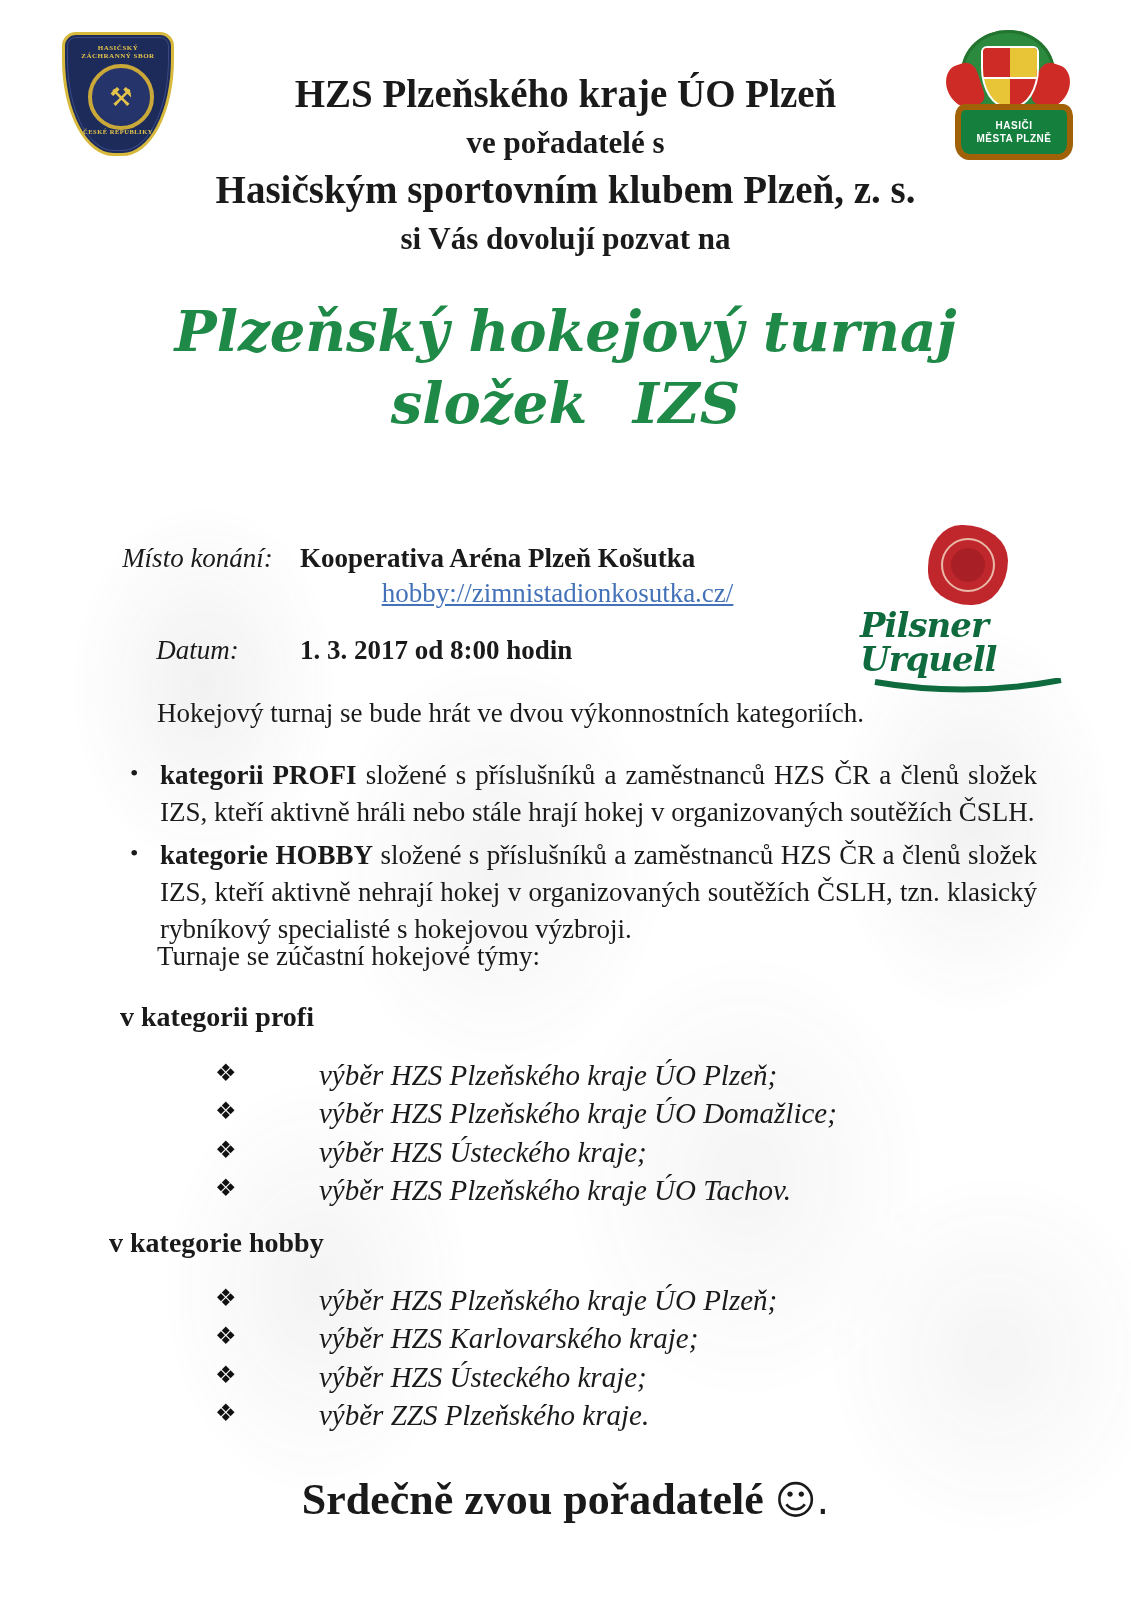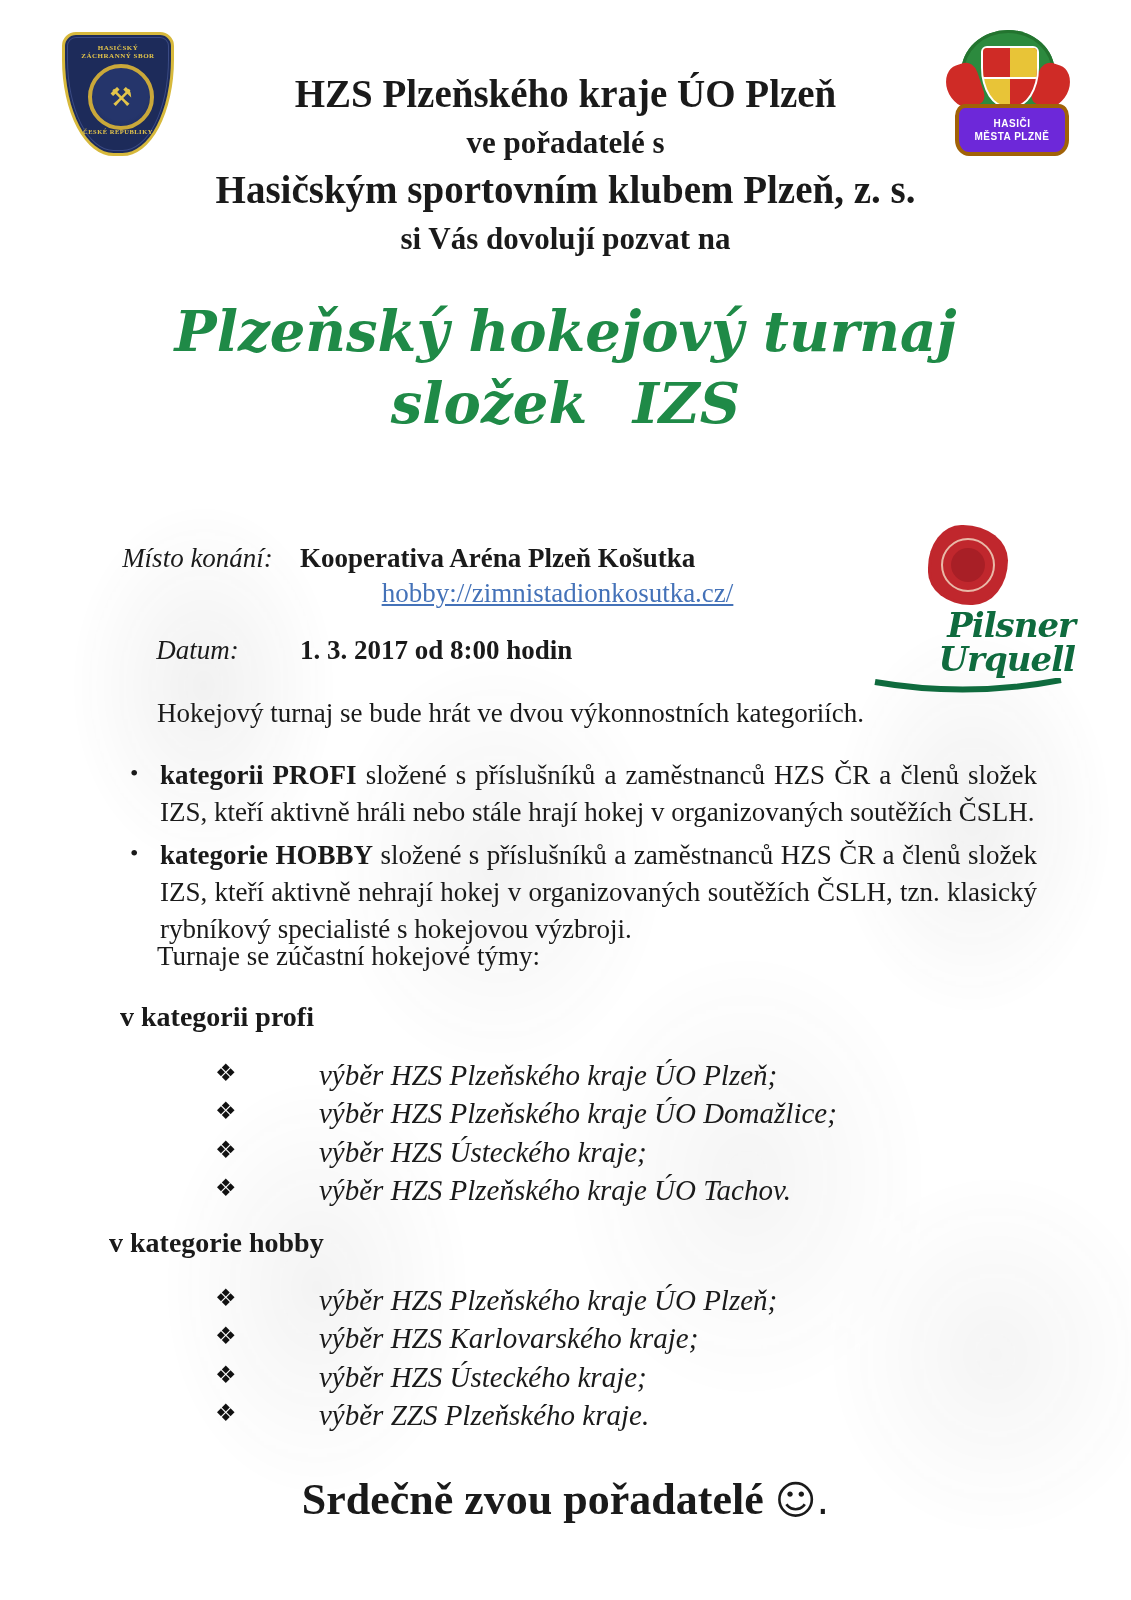--- a/index.html
+++ b/index.html
@@ -54,22 +54,22 @@
   .crest .wing.r{right:0;transform:rotate(18deg) scaleX(-1);}
   .crest .shield2{
     position:absolute;left:34px;top:16px;width:54px;height:58px;border:2px solid #fff;
     border-radius:6px 6px 45% 45%/6px 6px 65% 65%;overflow:hidden;
     background:
       linear-gradient(90deg, #e8c437 0 50%, #cf2b26 50% 100%);
   }
   .crest .shield2::after{content:"";position:absolute;left:0;top:0;width:100%;height:50%;
     background:linear-gradient(90deg, #cf2b26 0 50%, #e8c437 50% 100%);border-bottom:2px solid #fff;}
   .crest .banner{
-    position:absolute;left:8px;top:74px;width:106px;height:44px;background:#6d28d9;
-    border:4px solid #a16207;border-radius:10px 10px 14px 14px/12px 12px 16px 16px;
+    position:absolute;left:8px;top:74px;width:106px;height:44px;background:#15803d;
+    border:6px solid #a16207;border-radius:10px 10px 14px 14px/12px 12px 16px 16px;
     display:flex;flex-direction:column;align-items:center;justify-content:center;
     color:#fff;font-weight:bold;font-size:10px;letter-spacing:.5px;line-height:1.3;
     font-family:"Liberation Sans",sans-serif;text-align:center;
   }
 
   
   .main-title{
     position:absolute;left:0;right:0;top:296px;text-align:center;
     color:#1f8a47;font-style:italic;font-weight:bold;font-size:56px;line-height:1.28;
     font-family:"DejaVu Serif", serif;
@@ -78,21 +78,21 @@
 
   
   .info{position:absolute;left:95px;top:543px;width:720px;font-size:27px;text-align:center;}
   .info-row{display:flex;}
   .info-label{width:205px;font-style:italic;flex:none;}
   .info-value{font-weight:bold;}
   .venue-link{display:block;margin-left:205px;margin-top:4px;color:#4472b8;text-decoration:underline;}
   .date-row{margin-top:26px;}
 
   
-  .pilsner{position:absolute;right:56px;top:528px;width:215px;height:160px;text-align:right;}
+  .pilsner{position:absolute;right:56px;top:528px;width:215px;height:160px;text-align:left;}
   .pilsner .seal{
     position:relative;margin:0 auto;width:74px;height:74px;border-radius:42% 58% 45% 55%/55% 45% 58% 42%;
     background:#c0272d;box-shadow:0 0 0 3px #c0272d;
   }
   .pilsner .seal::before{content:"";position:absolute;left:10px;top:10px;right:10px;bottom:10px;
     border-radius:50%;border:2px solid #e9b9a8;}
   .pilsner .seal::after{content:"";position:absolute;left:20px;top:20px;right:20px;bottom:20px;
     border-radius:50%;background:#a81f26;}
   .pilsner .wordmark{
     display:block;margin-top:6px;color:#0f6b3e;font-weight:bold;font-style:italic;

